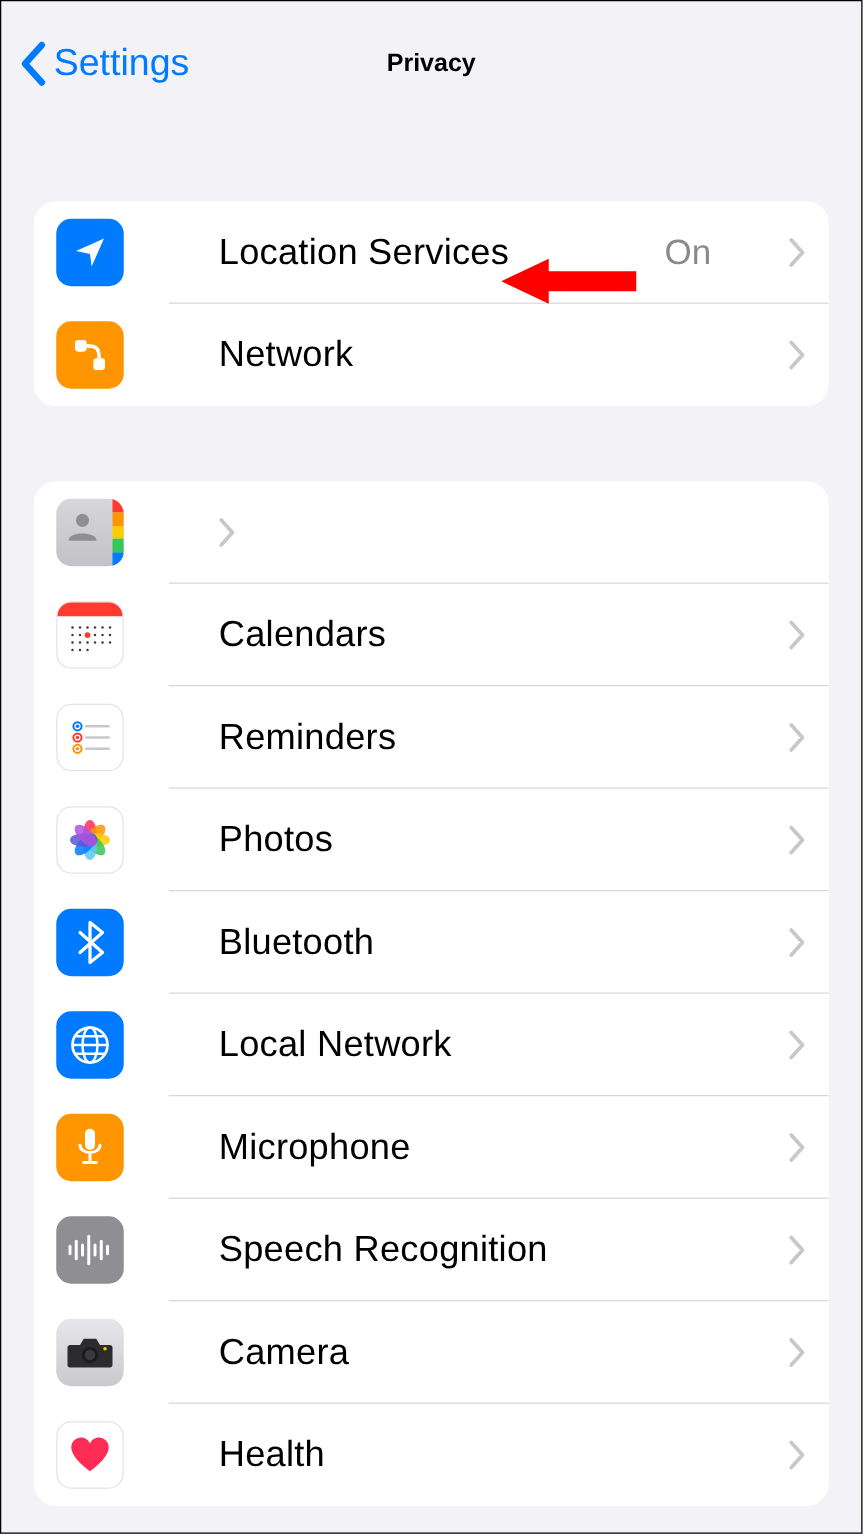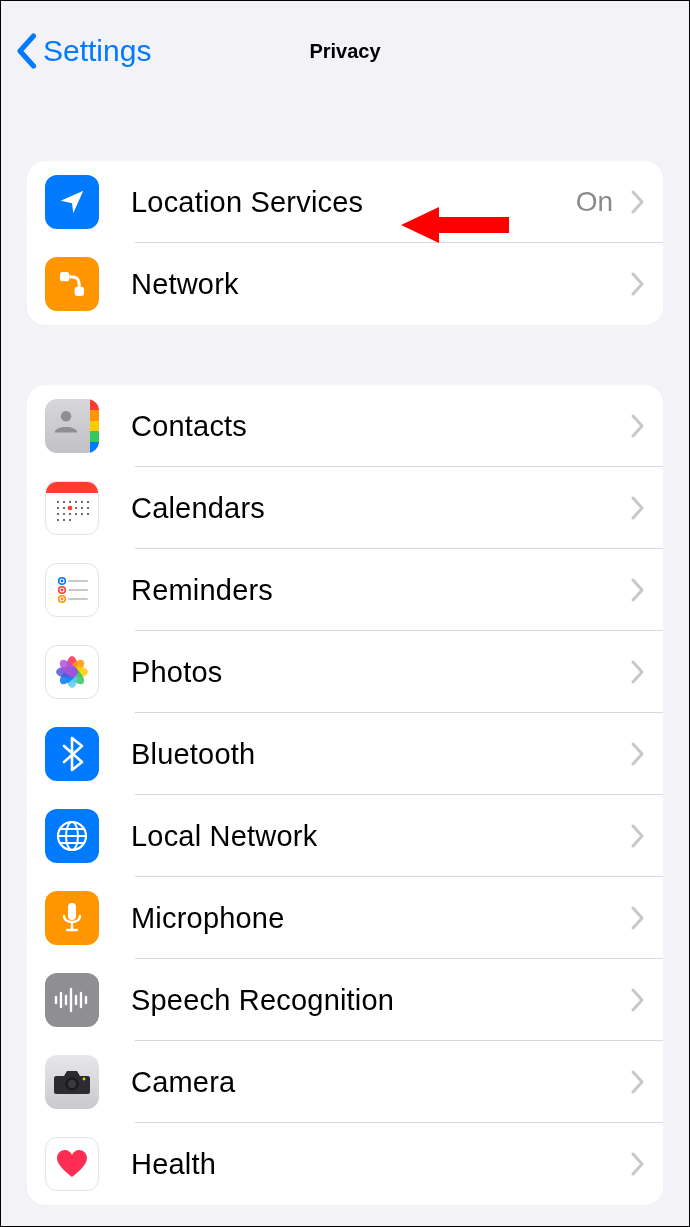--- a/index.html
+++ b/index.html
@@ -43,20 +43,21 @@
     margin-top: 60px;
     overflow: hidden;
   }
   .group.second { margin-top: 60px; }
   .row {
     display: flex;
     align-items: center;
     height: 82px;
     padding-left: 18px;
     position: relative;
+    gap: 44px;
   }
   .row:not(:last-child)::after {
     content: "";
     position: absolute;
     left: 108px;
     right: 0;
     bottom: 0;
     height: 1px;
     background: #d8d8dc;
   }
@@ -159,21 +160,20 @@
           <path d="M3 22 C3 16 21 16 21 22 Z" fill="#8e8e93"></path>
         </svg>
         <div style="position:absolute;right:0;top:0;bottom:0;width:9px;display:flex;flex-direction:column">
           <div style="flex:1;background:#ff3b30"></div>
             <div style="flex:1;background:#ff9500"></div>
           <div style="flex:1;background:#ffcc00"></div>
             <div style="flex:1;background:#34c759"></div>
           <div style="flex:1;background:#007aff"></div>
         </div>
       </div>
-      <span class="lbl">Contacts</span>
       <span class="chev">
         <svg viewBox="0 0 14 24">
             <polyline points="2,2 11,12 2,22" fill="none" stroke="#c7c7cc" stroke-width="3" stroke-linecap="round" stroke-linejoin="round"></polyline>
           </svg>
       </span>
     </div>
 
     <div class="row">
       <div class="icn bg-white" style="position:relative">
         <div style="position:absolute;top:0;left:0;right:0;height:11px;background:#ff3b30;border-radius:11px 11px 0 0"></div>

